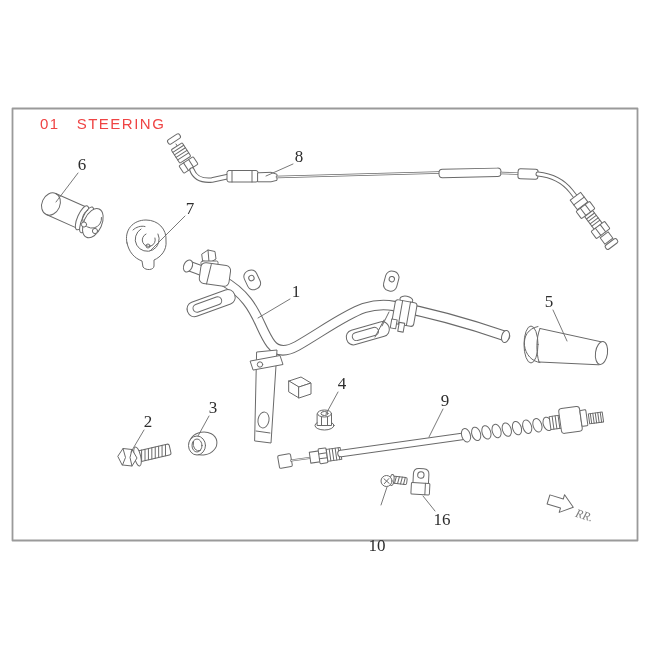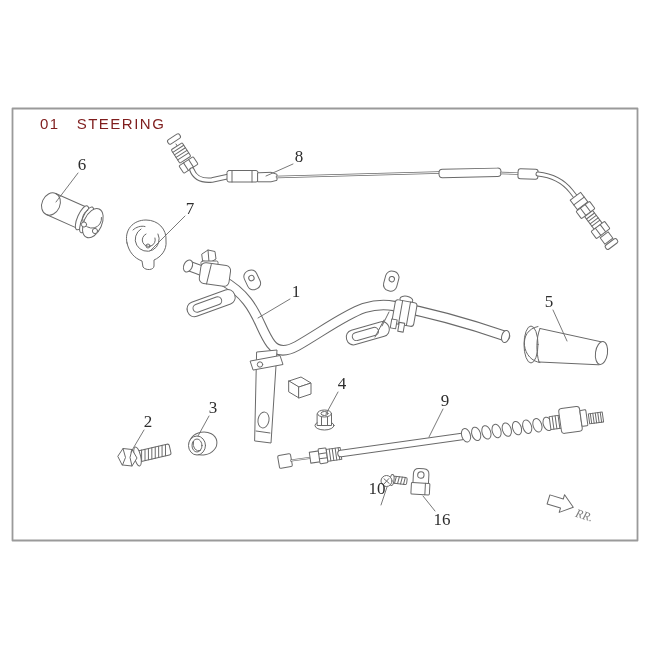--- a/index.html
+++ b/index.html
@@ -1,18 +1,18 @@
 <!DOCTYPE html>
 <html><head>
 <meta charset="utf-8">
 <style>
   html,body{margin:0;padding:0;background:#fff;}
   .canvas{position:relative;width:650px;height:650px;background:#fff;font-family:"Liberation Sans",sans-serif;overflow:hidden;}
   .canvas svg{position:absolute;left:0;top:0;}
-  .title{position:absolute;left:40px;top:115px;display:flex;gap:17px;font-size:15px;letter-spacing:1.5px;color:#7f1d1d;font-family:"Liberation Sans",sans-serif;}
+  .title{position:absolute;left:40px;top:115px;display:flex;gap:17px;font-size:15px;letter-spacing:1.5px;color:#ef4444;font-family:"Liberation Sans",sans-serif;}
   .part-num{position:absolute;transform:translate(-50%,-50%);font-family:"Liberation Serif",serif;font-size:17px;color:#2e2e2e;line-height:1;}
 </style>
 </head>
 <body>
 
 <div class="canvas">
 
 <svg width="650" height="650" viewBox="0 0 650 650" stroke="#6a6a6a" fill="none" stroke-width="1" stroke-linecap="round" stroke-linejoin="round">
 
   <rect x="12.5" y="108.5" width="625" height="432" stroke="#9a9a9a" stroke-width="1.8" fill="none"></rect>
@@ -298,16 +298,16 @@
 
   <div class="part-num" style="left:296px;top:291px">1</div>
   <div class="part-num" style="left:148px;top:421px">2</div>
   <div class="part-num" style="left:213px;top:407px">3</div>
   <div class="part-num" style="left:342px;top:383px">4</div>
   <div class="part-num" style="left:549px;top:301px">5</div>
   <div class="part-num" style="left:82px;top:164px">6</div>
   <div class="part-num" style="left:190px;top:208px">7</div>
   <div class="part-num" style="left:299px;top:156px">8</div>
   <div class="part-num" style="left:445px;top:400px">9</div>
-  <div class="part-num" style="left:377px;top:488px">10</div>
+  <div class="part-num" style="left:377px;top:545px">10</div>
   <div class="part-num" style="left:442px;top:519px">16</div>
 
 </div>
 
 </body></html>

